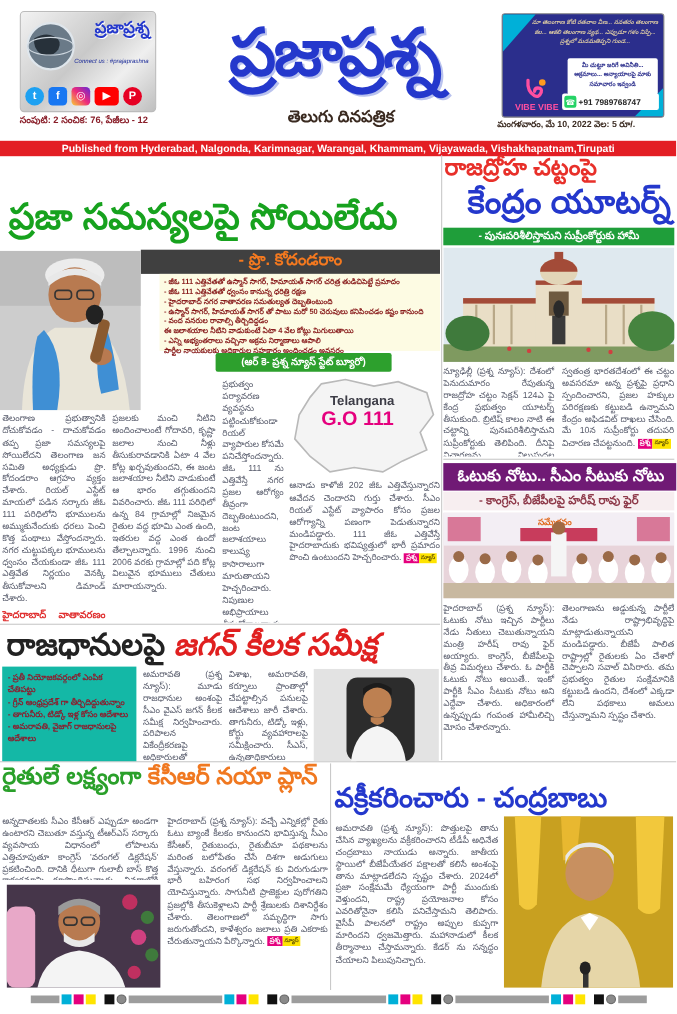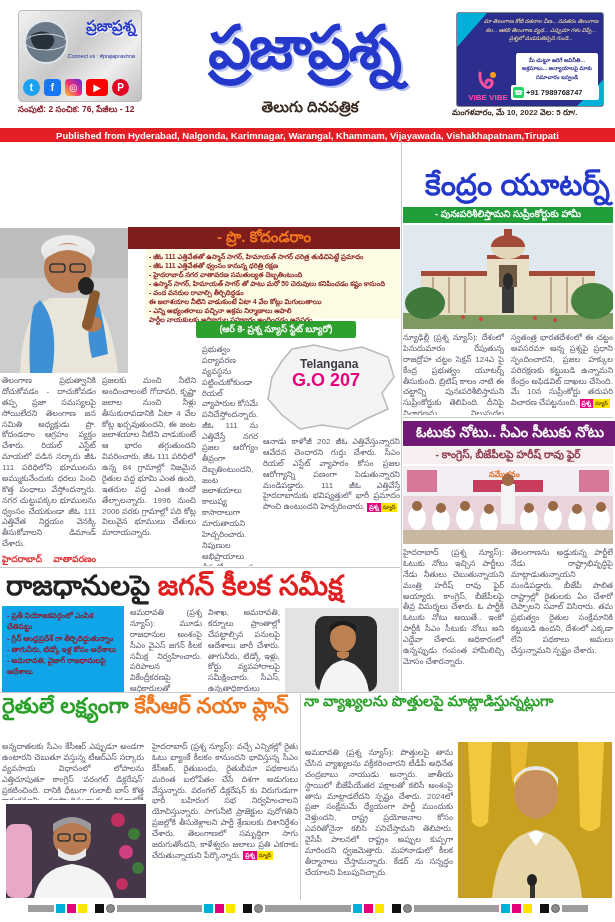--- a/index.html
+++ b/index.html
@@ -31,21 +31,21 @@
   .ad-phone{position:absolute;right:4px;bottom:6px;width:86px;height:15px;background:#fff;border-radius:2px;
             display:flex;align-items:center;gap:2px;padding-left:2px;color:#222;font-weight:bold;font-size:7.5px;}
   .wa{width:11px;height:11px;background:#25d366;border-radius:2px;color:#fff;font-size:7px;display:flex;
       align-items:center;justify-content:center;}
   .date-line{left:452px;top:108px;width:158px;color:#3a2a20;font-weight:bold;font-size:8px;}
   .pub-bar{left:0;top:128px;width:615px;height:14px;background:#e31e24;color:#fff;font-weight:bold;font-size:9.5px;
            display:flex;align-items:center;justify-content:center;}
   
   .kicker-blue{left:8px;top:143px;width:388px;color:#2438cc;font-weight:bold;font-size:26px;}
   .head-green{left:8px;top:178px;width:392px;color:#17a21e;font-weight:bold;font-size:33px;}
-  .byline-bar{left:128px;top:227px;width:272px;height:22px;background:#7f1d1d;display:flex;align-items:center;
+  .byline-bar{left:128px;top:227px;width:272px;height:22px;background:#404040;display:flex;align-items:center;
               justify-content:center;color:#f4791f;font-weight:bold;font-size:15px;}
   .bullet-box{left:145px;top:249px;width:255px;height:70px;background:#fdfbe3;padding:3px 4px;box-sizing:border-box;}
   .bullet-box div{color:#8a1f1f;font-weight:bold;font-size:6.8px;line-height:1.33;}
   .bureau-tag{left:196px;top:321px;width:160px;height:17px;background:#2da02d;border-radius:2px;color:#fff;
               font-weight:bold;font-size:9px;display:flex;align-items:center;justify-content:center;}
   .map-box{left:262px;top:343px;width:138px;height:90px;text-decoration:underline;}
   .map-t1{position:absolute;left:38px;top:14px;color:#3c3c46;font-weight:bold;font-size:12px;}
   .map-t2{position:absolute;left:30px;top:27px;color:#e5007e;font-weight:bold;font-size:18px;}
   .red-sub{color:#e03030;font-weight:bold;font-size:9px;line-height:1.4;margin:3px 0;}
   .tagbadge{display:inline-flex;height:9px;vertical-align:middle;}
@@ -55,22 +55,22 @@
   .r-kicker{left:404px;top:141px;width:200px;color:#e8302a;font-weight:bold;font-size:21px;}
   .r-head{left:425px;top:168px;width:208px;color:#2438cc;font-weight:bold;font-size:30px;}
   .r-strap{left:403px;top:207px;width:210px;height:16px;background:#1f9e3a;color:#fff;font-weight:bold;font-size:9.5px;
            display:flex;align-items:center;justify-content:center;}
   .maroon-bar{left:403px;top:421px;width:214px;height:25px;background:#701a75;color:#fff;font-weight:bold;font-size:14.5px;
               display:flex;align-items:center;justify-content:center;}
   .h-strap{left:403px;top:447px;width:210px;height:17px;color:#8e3a4a;font-weight:bold;font-size:10.5px;
            display:flex;align-items:center;justify-content:center;background:#f7eef0;}
   
   .j-head{left:6px;top:570px;width:394px;font-weight:bold;font-size:28px;}
-  .j-head .blk{color:#222;} .j-head .red{color:#e02020;}
-  .pink-box{left:2px;top:606px;width:122px;height:86px;background:#0ea5e9;padding:4px 5px;box-sizing:border-box;}
+  .j-head .blk{color:#222;} .j-head .red{color:#e02020;font-style:italic;}
+  .pink-box{left:2px;top:606px;width:122px;height:86px;background:#14b8a6;padding:4px 5px;box-sizing:border-box;}
   .pink-box div{color:#8a1f2f;font-weight:bold;font-size:7.5px;line-height:1.5;}
   
   .k-head{left:2px;top:694px;width:296px;font-weight:bold;font-size:21.5px;}
   .k-head .g{color:#2aa02a;} .k-head .o{color:#f07820;margin-top:44px;}
   .k-strap{left:2px;top:724px;width:296px;color:#8e3a4a;font-weight:bold;font-size:11.5px;text-align:center;}
   .c-head-g{left:304px;top:693px;width:308px;color:#2aa02a;font-weight:bold;font-size:14.5px;}
   .c-head-b{left:304px;top:712px;width:308px;color:#2438cc;font-weight:bold;font-size:25px;}
   
   .strip{left:28px;top:903px;width:560px;height:11px;display:flex;align-items:center;gap:2px;}
   .sq{width:9px;height:9px;} .bar{height:7px;background:#9d9d9d;flex:1;}
@@ -117,20 +117,21 @@
     </div>
     <div class="ad-phone">
       <span class="wa">☎</span>
       <span>+91 7989768747</span>
     </div>
   </div>
   <div class="b date-line">మంగళవారం, మే 10, 2022  వెల: 5 రూ/.</div>
 
   <div class="b pub-bar">Published from Hyderabad, Nalgonda, Karimnagar, Warangal, Khammam, Vijayawada, Vishakhapatnam,Tirupati</div>
 
+  <div class="b head-green">ప్రజా సమస్యలపై సోయిలేదు</div>
   <div class="b byline-bar">- ప్రొ. కోదండరాం</div>
 
   <div class="b" style="left:0;top:228px;width:128px;height:145px">
     <svg width="128" height="145" viewBox="0 0 128 145">
       <rect width="128" height="145" fill="#cdcdcd"></rect>
       <rect width="128" height="50" fill="#bdbdbd"></rect>
       <ellipse cx="68" cy="22" rx="27" ry="15" fill="#ececec"></ellipse>
       <ellipse cx="68" cy="40" rx="24" ry="25" fill="#b87a50"></ellipse>
       <path d="M44 32 Q68 12 92 32 L92 24 Q68 8 44 24 Z" fill="#e8e8e8"></path>
       <rect x="50" y="36" width="15" height="8" rx="3" fill="none" stroke="#333" stroke-width="1.5"></rect>
@@ -154,21 +155,21 @@
     <div>- ఎన్ని అభ్యంతరాలు వచ్చినా అక్రమ నిర్మాణాలు ఆపాలి</div>
     <div>  పార్టీల నాయకులకు అధికారుల సహకారం అందించడం అవసరం</div>
   </div>
   <div class="b bureau-tag">(ఆర్ కె- ప్రశ్న న్యూస్ స్టేట్ బ్యూరో)</div>
 
   <div class="b map-box">
     <svg width="138" height="90" viewBox="0 0 138 90">
       <path d="M30 6 L52 2 L78 8 L100 4 L126 14 L132 34 L120 50 L126 66 L104 76 L86 86 L60 82 L38 86 L20 72 L6 56 L10 34 L20 18 Z" fill="#f4f4f4" stroke="#b9b9b9" stroke-width="1.5"></path>
     </svg>
     <div class="map-t1">Telangana</div>
-    <div class="map-t2">G.O 207</div>
+    <div class="map-t2">G.O 111</div>
   </div>
 
   <div class="b jt" style="left:2px;top:376px;width:94px;height:190px">
     <span>తెలంగాణ ప్రభుత్వానికి దోచుకోవడం - దాచుకోవడం తప్ప ప్రజా సమస్యలపై సోయిలేదని తెలంగాణ జన సమితి అధ్యక్షుడు ప్రొ. కోదండరాం ఆగ్రహం వ్యక్తం చేశారు. రియల్ ఎస్టేట్ మాయలో పడిన సర్కారు జీఓ 111 పరిధిలోని భూములను అమ్ముకునేందుకు ధరలు పెంచి కొత్త పంథాలు వేస్తోందన్నారు. నగర చుట్టుపక్కల భూములను ధ్వంసం చేయకుండా జీఓ 111 ఎత్తివేత నిర్ణయం వెనక్కి తీసుకోవాలని డిమాండ్ చేశారు.</span>
     <div class="red-sub">హైదరాబాద్ వాతావరణం సమతుల్యత దెబ్బతింటుంది..</div>
     
   </div>
   <div class="b jt" style="left:102px;top:376px;width:94px;height:190px">ప్రజలకు మంచి నీటిని అందించాలంటే గోదావరి, కృష్ణా జలాల నుంచి నీళ్లు తీసుకురావడానికి ఏటా 4 వేల కోట్ల ఖర్చవుతుందని, ఈ జంట జలాశయాల నీటిని వాడుకుంటే ఆ భారం తగ్గుతుందని వివరించారు. జీఓ 111 పరిధిలో ఉన్న 84 గ్రామాల్లో నిజమైన రైతుల వద్ద భూమి ఎంత ఉంది, ఇతరుల వద్ద ఎంత ఉందో తేల్చాలన్నారు. 1996 నుంచి 2006 వరకు గ్రామాల్లో పది కోట్ల విలువైన భూములు చేతులు మారాయన్నారు.</div>
   <div class="b jt" style="left:202px;top:345px;width:56px;height:221px">ప్రభుత్వం పర్యావరణ వ్యవస్థను పట్టించుకోకుండా రియల్ వ్యాపారుల కోసమే పనిచేస్తోందన్నారు. జీఓ 111 ను ఎత్తివేస్తే నగర ప్రజల ఆరోగ్యం తీవ్రంగా దెబ్బతింటుందని, జంట జలాశయాలు కాలుష్య కాసారాలుగా మారుతాయని హెచ్చరించారు. నిపుణుల అభిప్రాయాలు తీసుకోవాలన్నారు.</div>
   <div class="b jt" style="left:263px;top:437px;width:137px;height:129px">
@@ -178,20 +179,21 @@
         <span class="y">న్యూస్</span>
       </span>
   </div>
 
   <div class="b hairline" style="left:401px;top:141px;width:1px;height:550px"></div>
   <div class="b hairline" style="left:0;top:567px;width:400px;height:1px"></div>
   <div class="b hairline" style="left:0;top:692px;width:615px;height:1px"></div>
   <div class="b hairline" style="left:300px;top:694px;width:1px;height:206px"></div>
   <div class="b hairline" style="left:403px;top:417px;width:210px;height:1px"></div>
 
+  <div class="b r-kicker">రాజద్రోహ చట్టంపై</div>
   <div class="b r-head">కేంద్రం యూటర్న్</div>
   <div class="b r-strap">- పునఃపరిశీలిస్తామని సుప్రీంకోర్టుకు హామీ</div>
 
   <div class="b" style="left:403px;top:225px;width:210px;height:104px">
     <svg width="210" height="104" viewBox="0 0 210 104">
       <rect width="210" height="104" fill="#dfe9ef"></rect>
       <rect y="88" width="210" height="16" fill="#7f9a60"></rect>
       <rect x="18" y="46" width="174" height="44" fill="#e9dec6"></rect>
       <rect x="18" y="46" width="174" height="5" fill="#a34b38"></rect>
       <g stroke="#b8a888" stroke-width="2">
@@ -319,21 +321,21 @@
       <rect x="0" y="20" width="26" height="74" rx="8" fill="#e8a8c8"></rect>
       <ellipse cx="66" cy="34" rx="19" ry="20" fill="#b87a50"></ellipse>
       <path d="M47 28 Q66 10 85 28 L85 20 Q66 6 47 20 Z" fill="#9a9a9a"></path>
       <path d="M52 44 Q66 58 80 44 L80 52 Q66 62 52 52 Z" fill="#e8e8e8"></path>
       <rect x="52" y="30" width="12" height="7" rx="3" fill="none" stroke="#333" stroke-width="1.5"></rect>
       <rect x="68" y="30" width="12" height="7" rx="3" fill="none" stroke="#333" stroke-width="1.5"></rect>
       <path d="M28 94 Q34 64 66 60 Q100 64 108 94 Z" fill="#f4f4f4"></path>
     </svg>
   </div>
 
-  <div class="b c-head-g">నా వ్యాఖ్యలను పొత్తులపై మాట్లాడిస్తున్నట్లుగా</div>
+  <div class="b c-head-b">వక్రీకరించారు - చంద్రబాబు</div>
   <div class="b jt" style="left:305px;top:748px;width:148px;height:150px">అమరావతి (ప్రశ్న న్యూస్): పొత్తులపై తాను చేసిన వ్యాఖ్యలను వక్రీకరించారని టీడీపీ అధినేత చంద్రబాబు నాయుడు అన్నారు. జాతీయ స్థాయిలో బీజేపీయేతర పక్షాలతో కలిసే అంశంపై తాను మాట్లాడలేదని స్పష్టం చేశారు. 2024లో ప్రజా సంక్షేమమే ధ్యేయంగా పార్టీ ముందుకు వెళ్తుందని, రాష్ట్ర ప్రయోజనాల కోసం ఎవరితోనైనా కలిసి పనిచేస్తామని తెలిపారు. వైసీపీ పాలనలో రాష్ట్రం అప్పుల కుప్పగా మారిందని ధ్వజమెత్తారు. మహానాడులో కీలక తీర్మానాలు చేస్తామన్నారు. కేడర్ ను సన్నద్ధం చేయాలని పిలుపునిచ్చారు.</div>
 
   <div class="b" style="left:458px;top:742px;width:154px;height:156px">
     <svg width="154" height="156" viewBox="0 0 154 156">
       <rect width="154" height="156" fill="#c8a020"></rect>
       <path d="M10 0 L34 0 L30 80 Q22 90 14 80 Z" fill="#f2c83c"></path>
       <path d="M120 0 L146 0 L142 84 Q132 94 122 84 Z" fill="#f2c83c"></path>
       <path d="M52 0 L70 0 L66 40 L54 40 Z" fill="#e8b830"></path>
       <ellipse cx="78" cy="52" rx="22" ry="24" fill="#c89060"></ellipse>
       <path d="M56 44 Q60 28 78 28 Q96 28 100 44 L100 36 Q92 24 78 24 Q64 24 56 36 Z" fill="#e8e8e8"></path>

